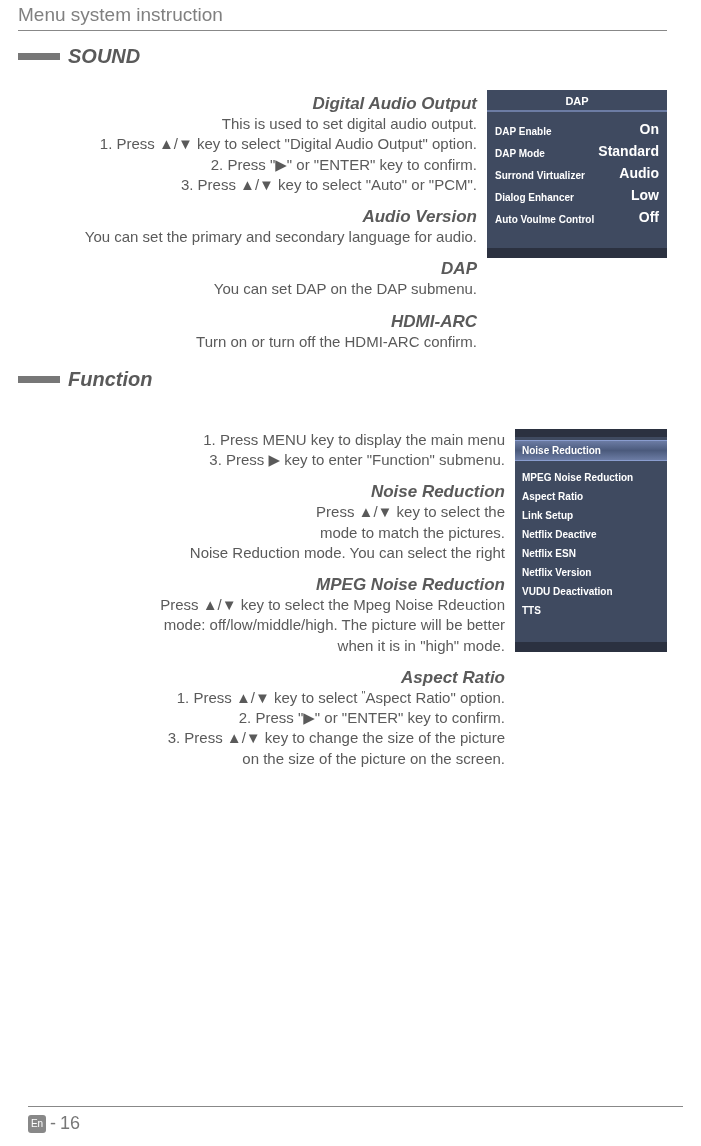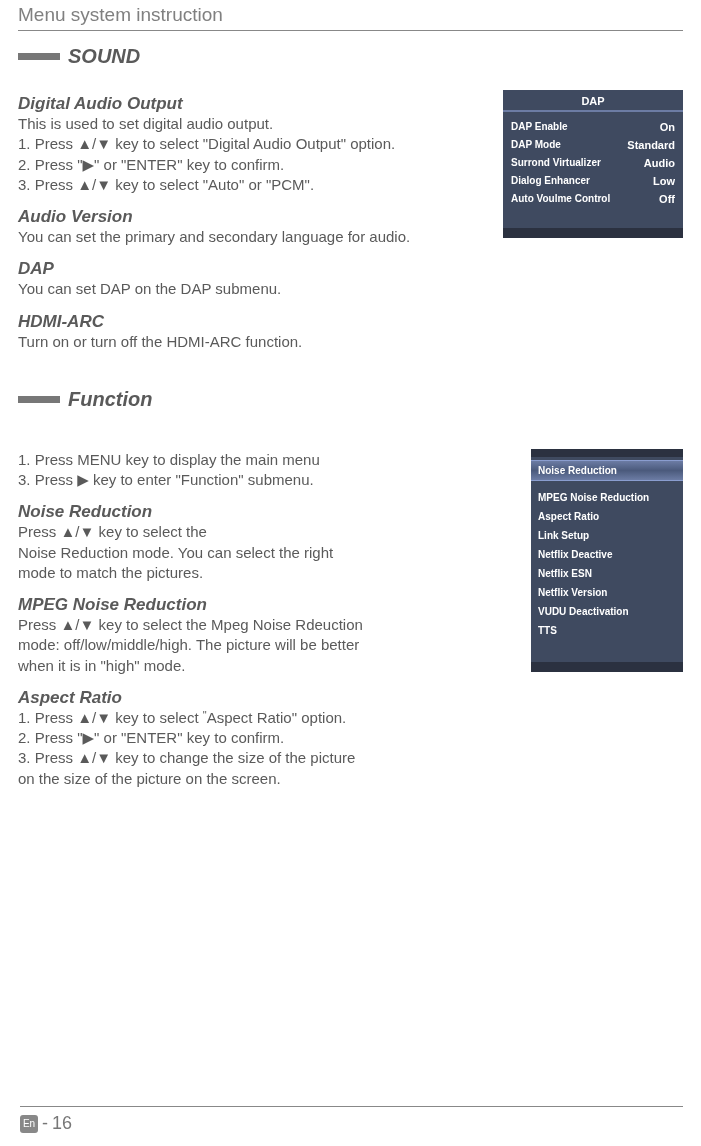--- a/index.html
+++ b/index.html
@@ -6,21 +6,21 @@
     margin: 0;
     padding: 0;
     font-family: Arial, Helvetica, sans-serif;
     background: #fff;
     color: #5a5a5a;
     width: 701px;
     height: 1146px;
     position: relative;
   }
   .page {
-    padding: 4px 18px 0 18px;
+    padding: 4px 34px 0 18px;
     box-sizing: border-box;
   }
   .header-title {
     font-size: 19px;
     color: #808080;
     padding-bottom: 4px;
   }
   .hr {
     border: none;
     border-top: 1px solid #888;
@@ -54,21 +54,21 @@
   .body-text {
     font-size: 15px;
     line-height: 1.35;
     color: #5a5a5a;
   }
   .body-text p { margin: 0; }
   .flex-row {
     display: flex;
     gap: 10px;
   }
-  .col-left { flex: 1; }
+  .col-left { flex: 1; text-align: right; }
   
   .panel-dap {
     width: 180px;
     margin-top: 8px;
   }
   .dap-title {
     background: #3f4a60;
     color: #fff;
     font-size: 11px;
     font-weight: bold;
@@ -76,28 +76,28 @@
     padding: 5px 0 3px 0;
     border-bottom: 2px solid #6c7ca4;
   }
   .dap-body {
     background: #3f4a60;
     padding: 6px 8px 20px 8px;
   }
   .dap-row {
     display: flex;
     justify-content: space-between;
-    align-items: flex-start;
+    align-items: flex-end;
     color: #fff;
     font-size: 10px;
     font-weight: bold;
     padding: 3px 0;
   }
   .dap-row .val {
-    font-size: 11px;
+    font-size: 14px;
     font-weight: bold;
   }
   .dap-bottom-bar {
     height: 10px;
     background: #2b3140;
   }
   
   .panel-func {
     width: 152px;
     margin-top: 24px;
@@ -124,21 +124,21 @@
     padding: 4px 0;
   }
   .func-bottom-bar { height: 10px; background: #2b3140; }
   
   .footer {
     position: absolute;
     left: 0;
     bottom: 0;
     width: 100%;
     box-sizing: border-box;
-    padding: 0 18px 12px 20px;
+    padding: 0 18px 12px 28px;
   }
   .footer-hr {
     border: none;
     border-top: 1px solid #888;
     margin: 0 0 6px 0;
   }
   .footer-row {
     display: flex;
     align-items: center;
     gap: 4px;
@@ -185,21 +185,21 @@
         <p>You can set the primary and secondary language for audio.</p>
       </div>
 
       <div class="subhead">DAP</div>
       <div class="body-text">
         <p>You  can  set  DAP  on  the  DAP  submenu.</p>
       </div>
 
       <div class="subhead">HDMI-ARC</div>
       <div class="body-text">
-        <p>Turn on or turn off the HDMI-ARC function.</p>
+        <p>Turn on or turn off the HDMI-ARC confirm.</p>
       </div>
     </div>
 
     <div class="panel-dap">
       <div class="dap-title">DAP</div>
       <div class="dap-body">
         <div class="dap-row">
           <span>DAP  Enable</span>
           <span class="val">On</span>
         </div>
@@ -217,37 +217,37 @@
         </div>
         <div class="dap-row">
           <span>Auto Voulme  Control</span>
           <span class="val">Off</span>
         </div>
       </div>
       <div class="dap-bottom-bar"></div>
     </div>
   </div>
 
-  <div class="section-title-row" style="margin-top:36px;align-items:center;">
+  <div class="section-title-row" style="margin-top:16px;align-items:center;">
     <div class="bar-left"></div>
     <div class="section-title">Function</div>
   </div>
 
   <div class="flex-row">
     <div class="col-left">
       <div class="body-text" style="margin-top:25px;">
         <p>1. Press MENU key to display the main menu</p>
         <p>3. Press ▶ key to enter "Function" submenu.</p>
       </div>
 
       <div class="subhead">Noise Reduction</div>
       <div class="body-text">
         <p>Press ▲/▼ key to select the</p>
+        <p>mode to match the pictures.</p>
         <p>Noise Reduction mode. You can select the right</p>
-        <p>mode to match the pictures.</p>
       </div>
 
       <div class="subhead">MPEG Noise Reduction</div>
       <div class="body-text">
         <p>Press ▲/▼ key to select the Mpeg Noise Rdeuction</p>
         <p>mode: off/low/middle/high. The picture will be better</p>
         <p>when it is in "high" mode.</p>
       </div>
 
       <div class="subhead">Aspect Ratio</div>

